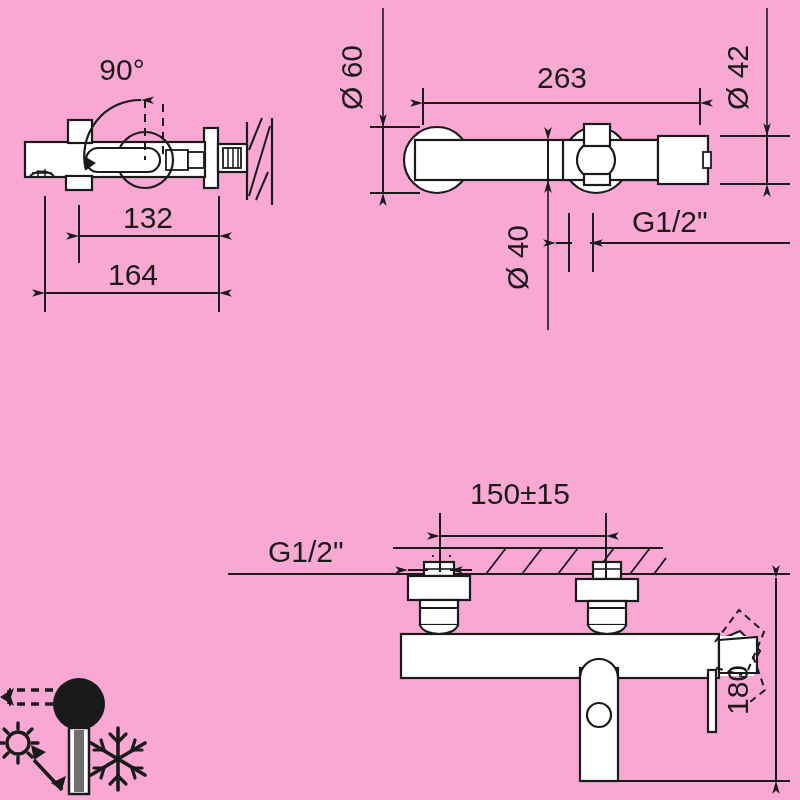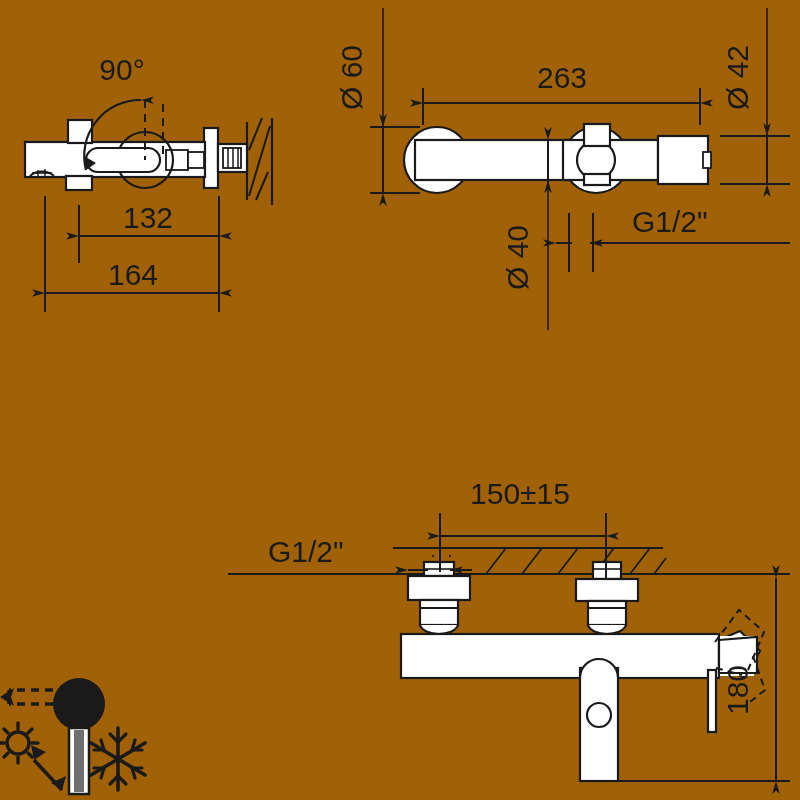--- a/index.html
+++ b/index.html
@@ -4,21 +4,21 @@
 <style>
   html, body {
     margin: 0;
     padding: 0;
     background: #ffffff;
   }
   #sheet {
     position: relative;
     width: 800px;
     height: 800px;
-    background: #a16207;
+    background: #f9a8d4;
     font-family: "Liberation Sans", sans-serif;
     overflow: hidden;
   }
   #sheet svg {
     position: absolute;
     top: 0;
     left: 0;
     width: 800px;
     height: 800px;
   }

